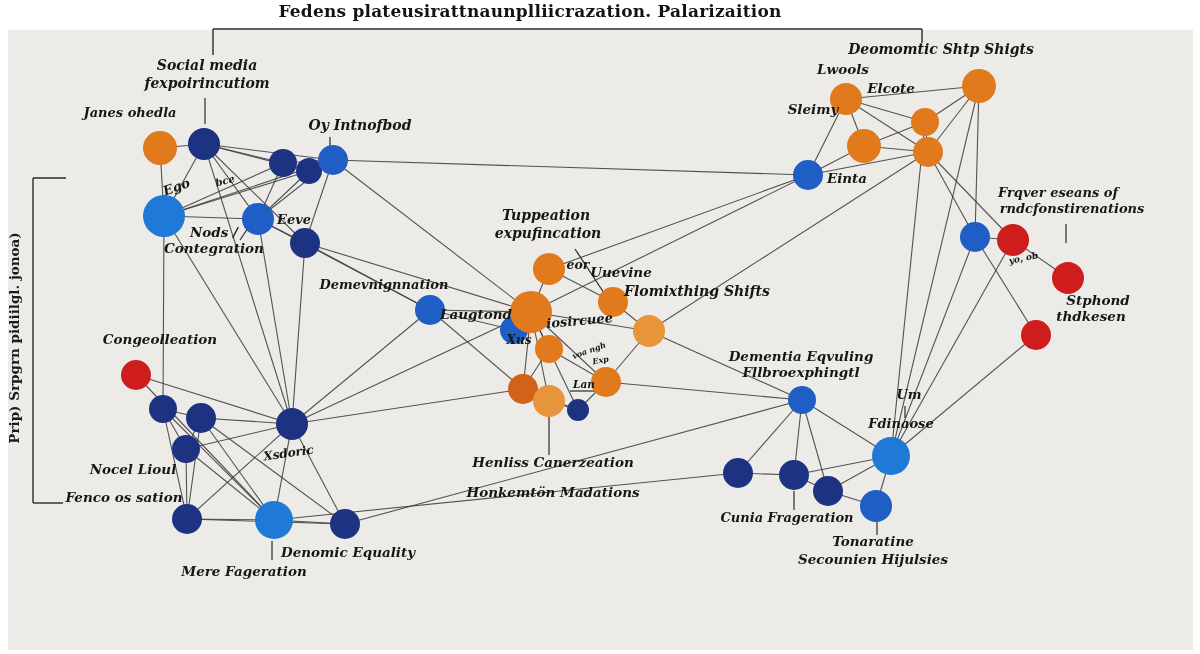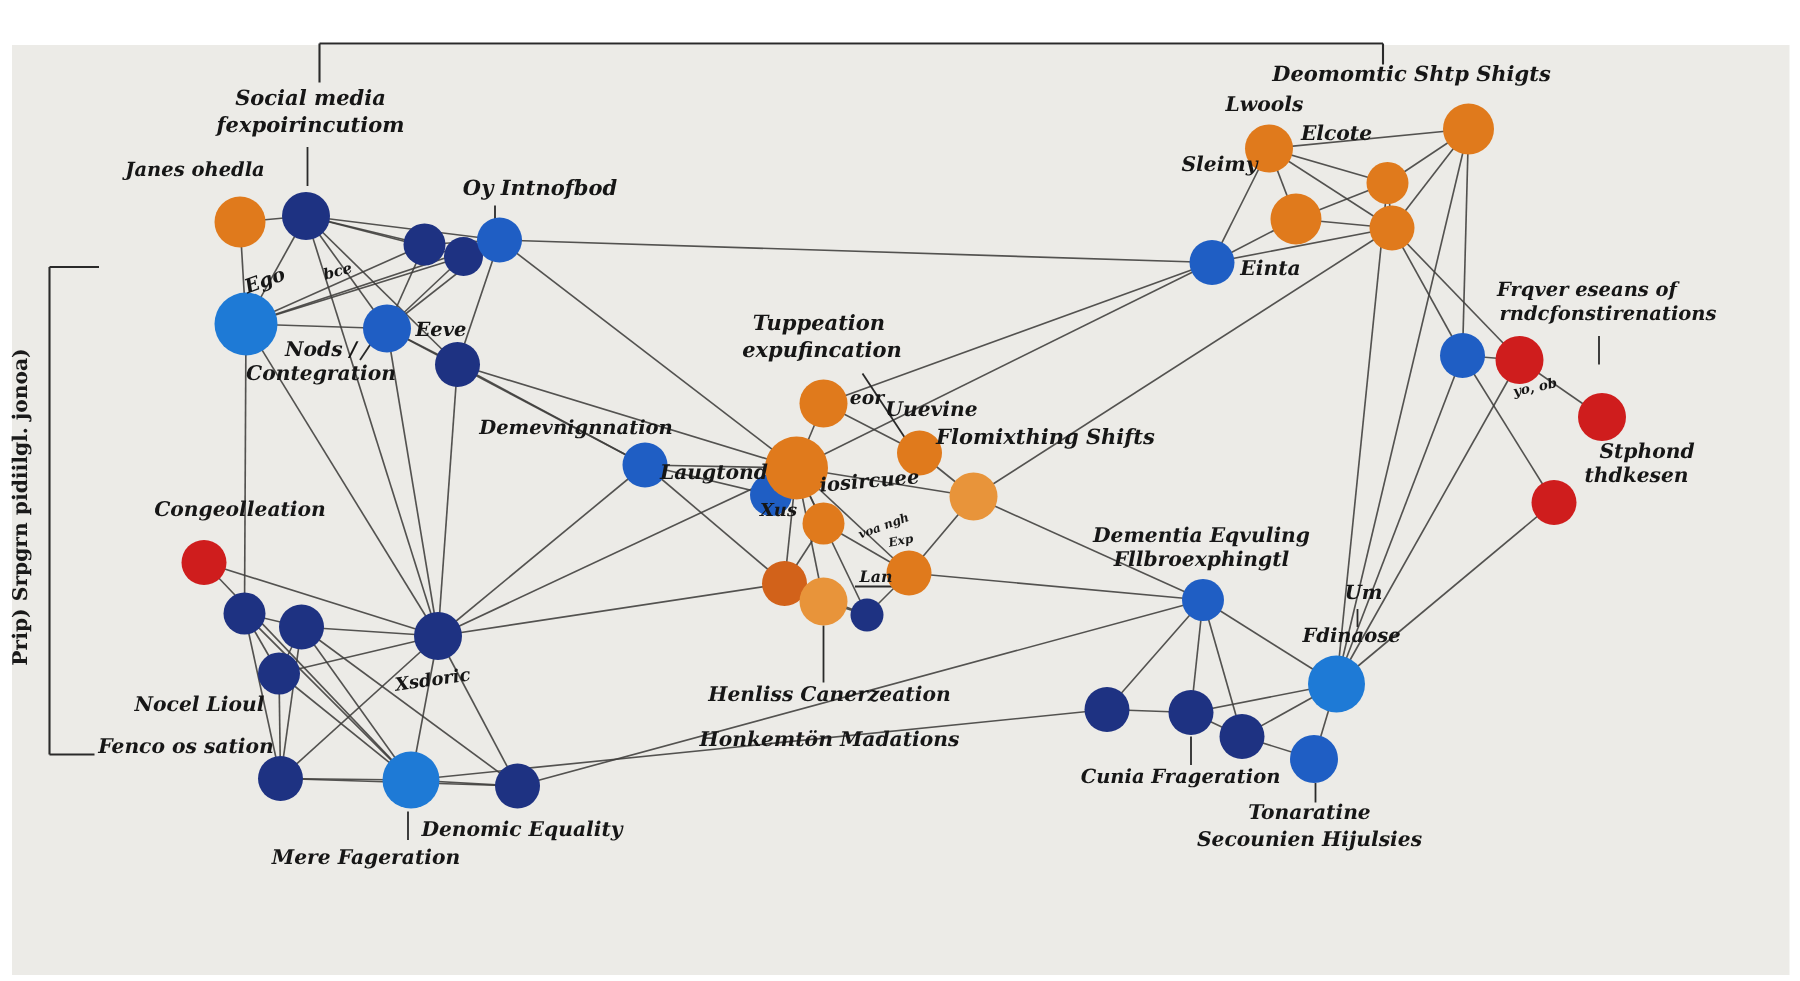--- a/index.html
+++ b/index.html
@@ -235,14 +235,15 @@
       <text x="843" y="74" fill="#161616" text-anchor="middle" font-size="13.5" font-weight="bold" font-style="italic" font-family="&quot;DejaVu Serif&quot;,&quot;Liberation Serif&quot;,serif">Lwools</text>
       <text x="891" y="93" fill="#161616" text-anchor="middle" font-size="13.5" font-weight="bold" font-style="italic" font-family="&quot;DejaVu Serif&quot;,&quot;Liberation Serif&quot;,serif">Elcote</text>
       <text x="941" y="54" fill="#161616" text-anchor="middle" font-size="14" font-weight="bold" font-style="italic" font-family="&quot;DejaVu Serif&quot;,&quot;Liberation Serif&quot;,serif">Deomomtic Shtp Shigts</text>
       <text x="847" y="183" fill="#161616" text-anchor="middle" font-size="13.5" font-weight="bold" font-style="italic" font-family="&quot;DejaVu Serif&quot;,&quot;Liberation Serif&quot;,serif">Einta</text>
       <text x="1058" y="197" fill="#161616" text-anchor="middle" font-size="13" font-weight="bold" font-style="italic" font-family="&quot;DejaVu Serif&quot;,&quot;Liberation Serif&quot;,serif">Frqver eseans of</text>
       <text x="1072" y="213" fill="#161616" text-anchor="middle" font-size="13" font-weight="bold" font-style="italic" font-family="&quot;DejaVu Serif&quot;,&quot;Liberation Serif&quot;,serif">rndcfonstirenations</text>
       <text x="1024" y="261" fill="#161616" text-anchor="middle" font-size="9" font-weight="bold" font-style="italic" font-family="&quot;DejaVu Serif&quot;,&quot;Liberation Serif&quot;,serif" transform="rotate(-12 1024 261)">yo, ob</text>
       <text x="1098" y="305" fill="#161616" text-anchor="middle" font-size="13.5" font-weight="bold" font-style="italic" font-family="&quot;DejaVu Serif&quot;,&quot;Liberation Serif&quot;,serif">Stphond</text>
       <text x="1091" y="321" fill="#161616" text-anchor="middle" font-size="13.5" font-weight="bold" font-style="italic" font-family="&quot;DejaVu Serif&quot;,&quot;Liberation Serif&quot;,serif">thdkesen</text>
     </svg>
+  <div class="fig-title">Fedens plateusirattnaunplliicrazation. Palarizaition</div>
   <div class="y-label">Prip) Srpgrn pidiilgl. jonoa)</div>
 </div>
 
 </body></html>

